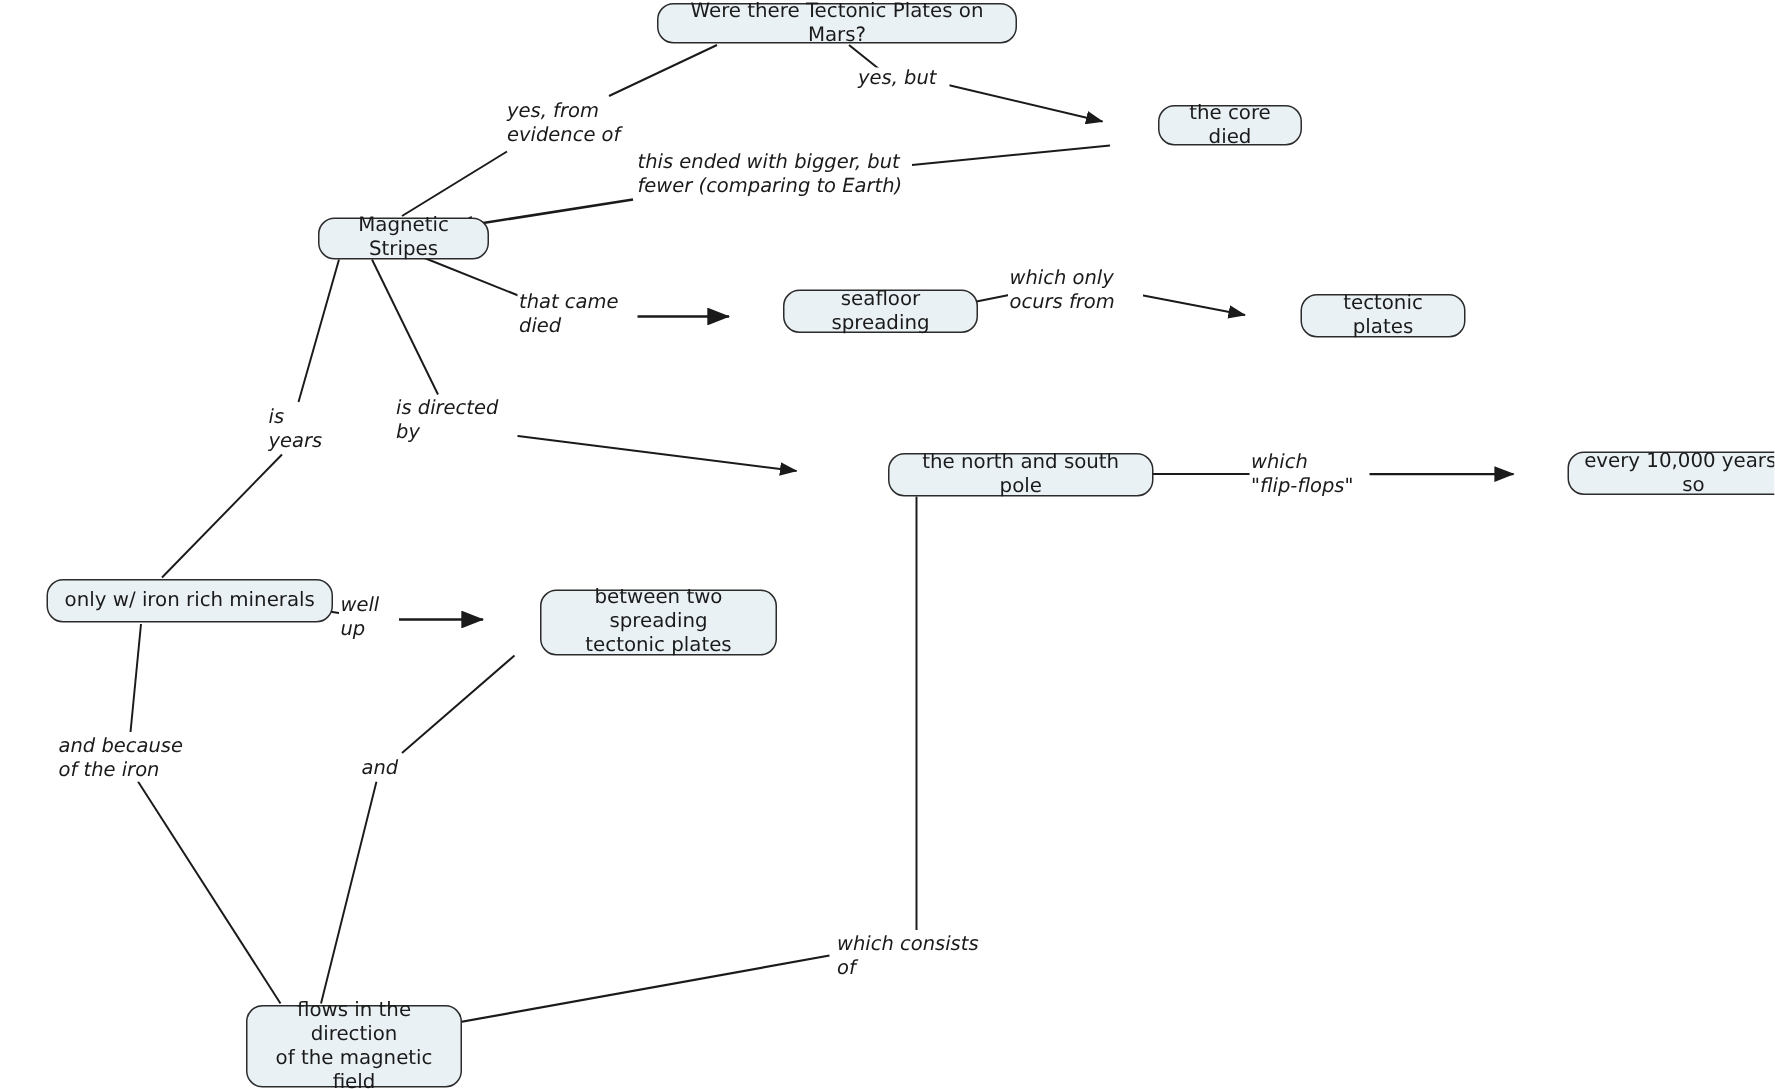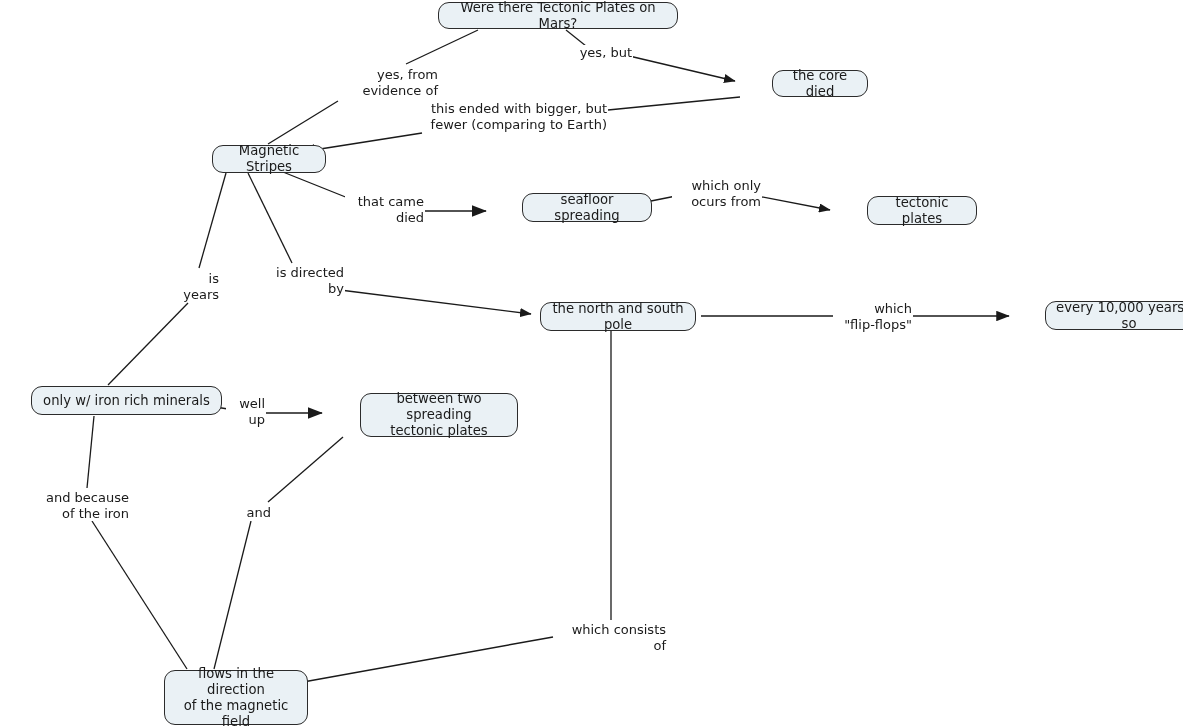--- a/index.html
+++ b/index.html
@@ -41,25 +41,26 @@
     padding: 3px 9px;
     white-space: pre-line;
     z-index: 2;
     margin-left: 32px;
   }
   .link-label {
     position: absolute;
     color: #1a1a1a;
     font-size: 13px;
     line-height: 15.5px;
-    text-align: right;
+    text-align: left;
     white-space: pre-line;
     background: #ffffff;
     z-index: 3;
     padding: 0 1px;
+    font-style: italic;
   }
 </style>
 </head>
 <body>
 
 <div id="canvas">
 
   <svg id="edges" width="1183" height="726" viewBox="0 0 1183 726">
     <defs>
       <marker id="arrowhead" markerWidth="9" markerHeight="7" refX="8.5" refY="3.5" orient="auto" markerUnits="strokeWidth">
@@ -129,21 +130,21 @@
   </div>
 
   <div class="node" style="left:490px; top:193px; width:130px; height:29px;">
     <span>seafloor spreading</span>
   </div>
 
   <div class="node" style="left:835px; top:196px; width:110px; height:29px;">
     <span>tectonic plates</span>
   </div>
 
-  <div class="node" style="left:508px; top:302px; width:156px; height:29px;">
+  <div class="node" style="left:560px; top:302px; width:177px; height:29px;">
     <span>the north and south pole</span>
   </div>
 
   <div class="node" style="left:1013px; top:301px; width:168px; height:29px;">
     <span>every 10,000 years or so</span>
   </div>
 
   <div class="node" style="left:-1px; top:386px; width:191px; height:29px;">
     <span>only w/ iron rich minerals</span>
   </div>

